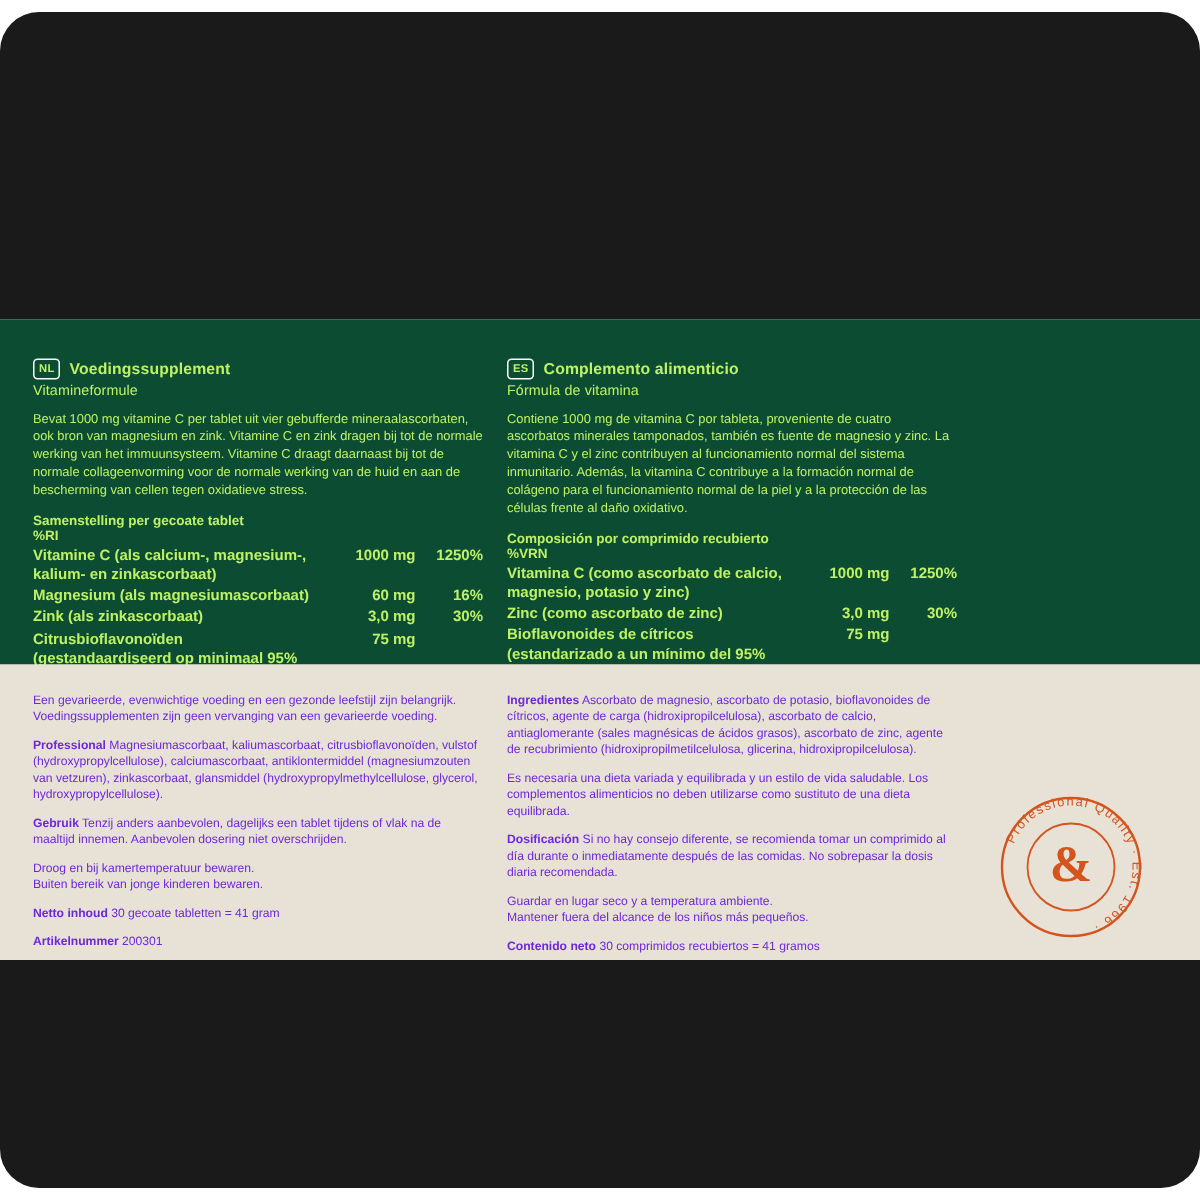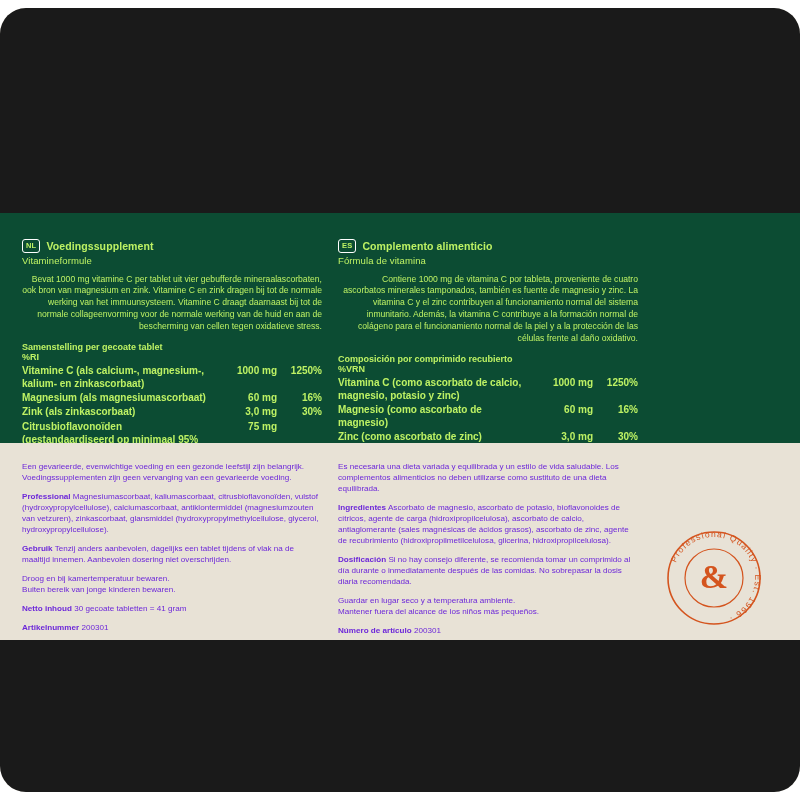--- a/index.html
+++ b/index.html
@@ -85,21 +85,20 @@
   }
   .lang-sub {
     font-size: 9.5px;
     margin-bottom: 8px;
     letter-spacing: 0.1px;
   }
   .intro {
     font-size: 8.6px;
     line-height: 1.38;
     margin-bottom: 9px;
-    text-align: right;
   }
   .table-title {
     font-size: 9px;
     font-weight: bold;
     display: flex;
     justify-content: space-between;
     margin-bottom: 2px;
     flex-direction: column;
   }
   table.nutri {
@@ -210,25 +209,20 @@
       <div class="table-title">
         <span>Composición por comprimido recubierto</span>
         <span>%VRN</span>
       </div>
       <table class="nutri">
         <tbody>
           <tr>
             <td class="name">Vitamina C (como ascorbato de calcio, magnesio, potasio y zinc)</td>
             <td class="amt">1000 mg</td>
             <td class="ri">1250%</td>
-          </tr>
-          <tr>
-            <td class="name">Magnesio (como ascorbato de magnesio)</td>
-            <td class="amt">60 mg</td>
-            <td class="ri">16%</td>
           </tr>
           <tr>
             <td class="name">Zinc (como ascorbato de zinc)</td>
             <td class="amt">3,0 mg</td>
             <td class="ri">30%</td>
           </tr>
           <tr>
             <td class="name">Bioflavonoides de cítricos (estandarizado a un mínimo del 95% hesperidina)</td>
             <td class="amt">75 mg</td>
             <td class="ri"></td>
@@ -247,25 +241,26 @@
       <p class="cream-p"><b>Professional</b> <span>Magnesiumascorbaat, kaliumascorbaat, citrusbioflavonoïden, vulstof (hydroxypropylcellulose), calciumascorbaat, antiklontermiddel (magnesiumzouten van vetzuren), zinkascorbaat, glansmiddel (hydroxypropylmethylcellulose, glycerol, hydroxypropylcellulose).</span></p>
       <p class="cream-p"><b>Gebruik</b> <span>Tenzij anders aanbevolen, dagelijks een tablet tijdens of vlak na de maaltijd innemen. Aanbevolen dosering niet overschrijden.</span></p>
       <p class="cream-p"><span style="white-space:pre-line">Droog en bij kamertemperatuur bewaren.
 Buiten bereik van jonge kinderen bewaren.</span></p>
       <p class="cream-p"><b>Netto inhoud</b> <span>30 gecoate tabletten = 41 gram</span></p>
       <p class="cream-p"><b>Artikelnummer</b> <span>200301</span></p>
       <p class="cream-p"><b>Ten minste houdbaar tot einde en chargenummer</b> <span>Zie zijkant.</span></p>
     </div>
 
     <div class="col col-right">
+      <p class="cream-p"><b>Ingredientes</b> <span>Ascorbato de magnesio, ascorbato de potasio, bioflavonoides de cítricos, agente de carga (hidroxipropilcelulosa), ascorbato de calcio, antiaglomerante (sales magnésicas de ácidos grasos), ascorbato de zinc, agente de recubrimiento (hidroxipropilmetilcelulosa, glicerina, hidroxipropilcelulosa).</span></p>
       <p class="cream-p"><b></b> <span>Es necesaria una dieta variada y equilibrada y un estilo de vida saludable. Los complementos alimenticios no deben utilizarse como sustituto de una dieta equilibrada.</span></p>
-      <p class="cream-p"><b>Ingredientes</b> <span>Ascorbato de magnesio, ascorbato de potasio, bioflavonoides de cítricos, agente de carga (hidroxipropilcelulosa), ascorbato de calcio, antiaglomerante (sales magnésicas de ácidos grasos), ascorbato de zinc, agente de recubrimiento (hidroxipropilmetilcelulosa, glicerina, hidroxipropilcelulosa).</span></p>
       <p class="cream-p"><b>Dosificación</b> <span>Si no hay consejo diferente, se recomienda tomar un comprimido al día durante o inmediatamente después de las comidas. No sobrepasar la dosis diaria recomendada.</span></p>
       <p class="cream-p"><span style="white-space:pre-line">Guardar en lugar seco y a temperatura ambiente.
 Mantener fuera del alcance de los niños más pequeños.</span></p>
+      <p class="cream-p"><b>Contenido neto</b> <span>30 comprimidos recubiertos = 41 gramos</span></p>
       <p class="cream-p"><b>Número de artículo</b> <span>200301</span></p>
       <p class="cream-p"><b>Consumir preferentemente antes de y número lote</b> <span>Ver el lateral.</span></p>
     </div>
 
   </div>
 
   <div class="badge">
     <svg width="104" height="104" viewBox="0 0 104 104">
       <defs>
         <path id="ringpath" d="M 52,52 m -41,0 a 41,41 0 1,1 82,0 a 41,41 0 1,1 -82,0"></path>

